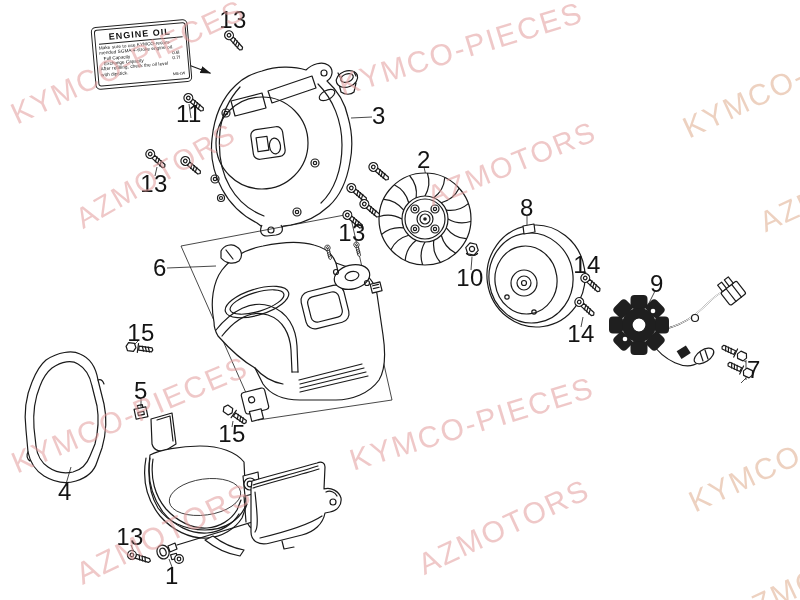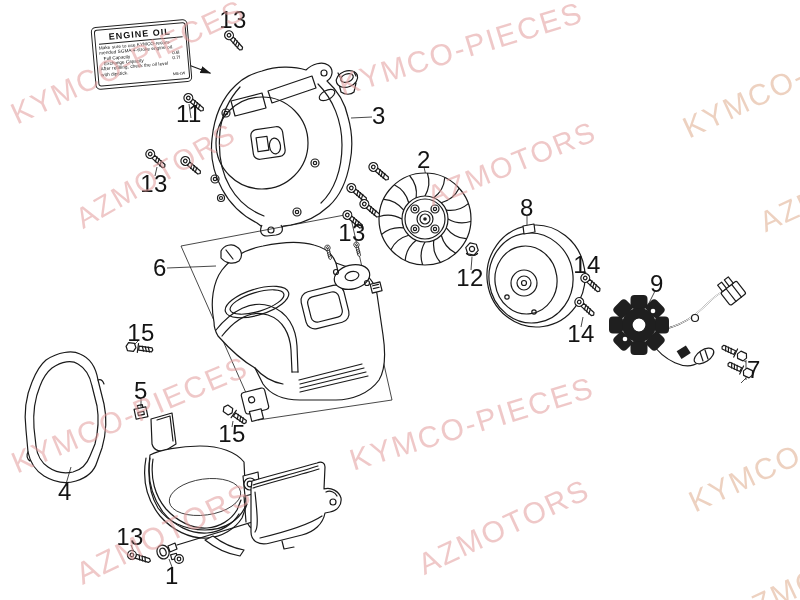--- a/index.html
+++ b/index.html
@@ -338,21 +338,21 @@
 </div>
 
 <div id="callouts">
       <div class="callout" style="left: 233px; top: 20px;">13</div>
       <div class="callout" style="left: 189px; top: 114px;">11</div>
       <div class="callout" style="left: 154px; top: 184px;">13</div>
       <div class="callout" style="left: 379px; top: 116px;">3</div>
       <div class="callout" style="left: 424px; top: 160px;">2</div>
       <div class="callout" style="left: 352px; top: 233px;">13</div>
       <div class="callout" style="left: 527px; top: 208px;">8</div>
-      <div class="callout" style="left: 470px; top: 278px;">12</div>
+      <div class="callout" style="left: 470px; top: 278px;">10</div>
       <div class="callout" style="left: 587px; top: 265px;">14</div>
       <div class="callout" style="left: 581px; top: 334px;">14</div>
       <div class="callout" style="left: 657px; top: 284px;">9</div>
       <div class="callout" style="left: 754px; top: 370px;">7</div>
       <div class="callout" style="left: 160px; top: 268px;">6</div>
       <div class="callout" style="left: 141px; top: 333px;">15</div>
       <div class="callout" style="left: 141px; top: 391px;">5</div>
       <div class="callout" style="left: 232px; top: 434px;">15</div>
       <div class="callout" style="left: 65px; top: 492px;">4</div>
       <div class="callout" style="left: 130px; top: 537px;">13</div>

